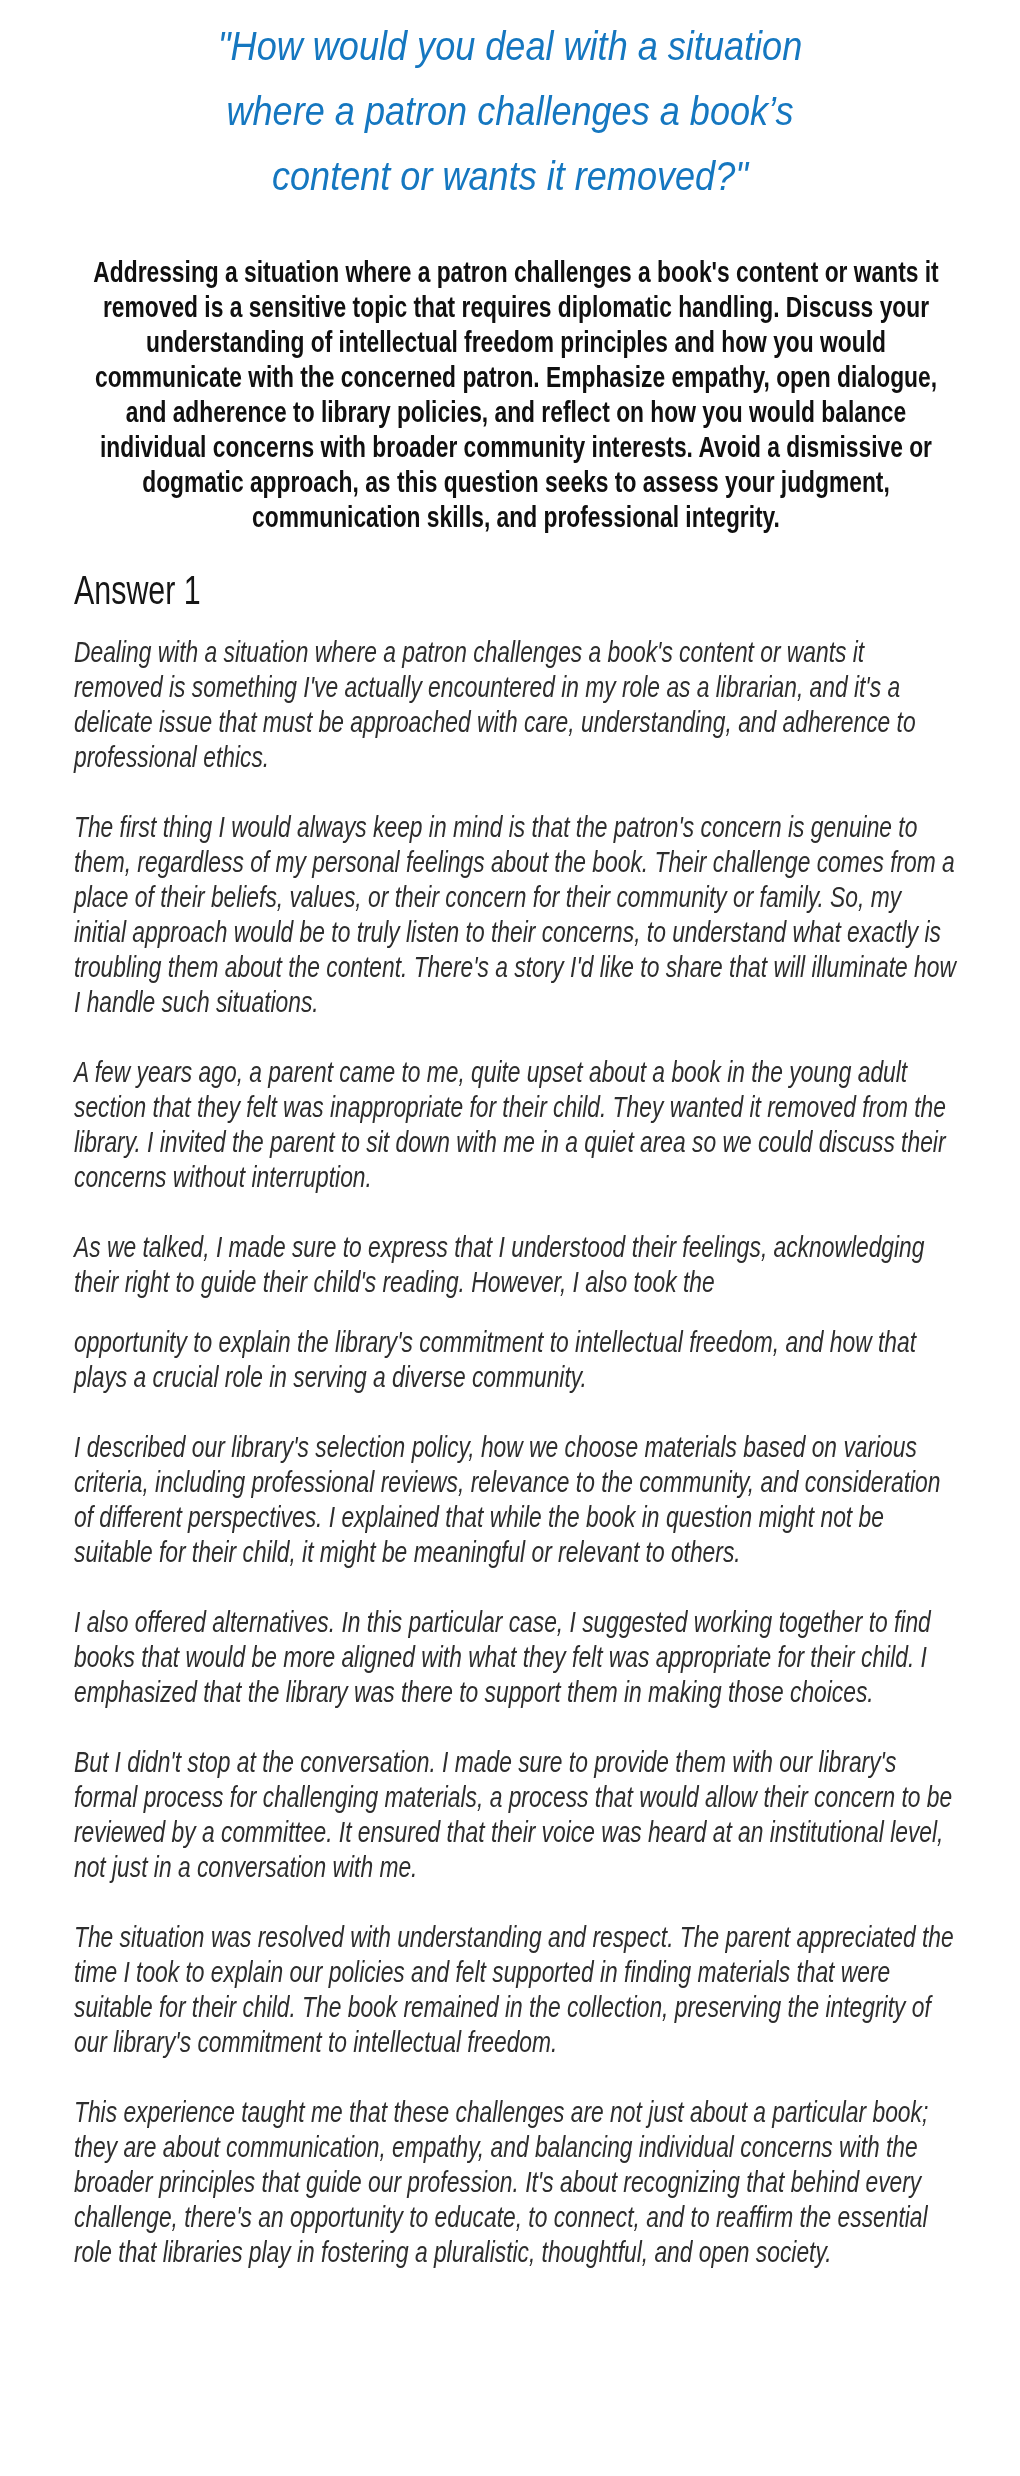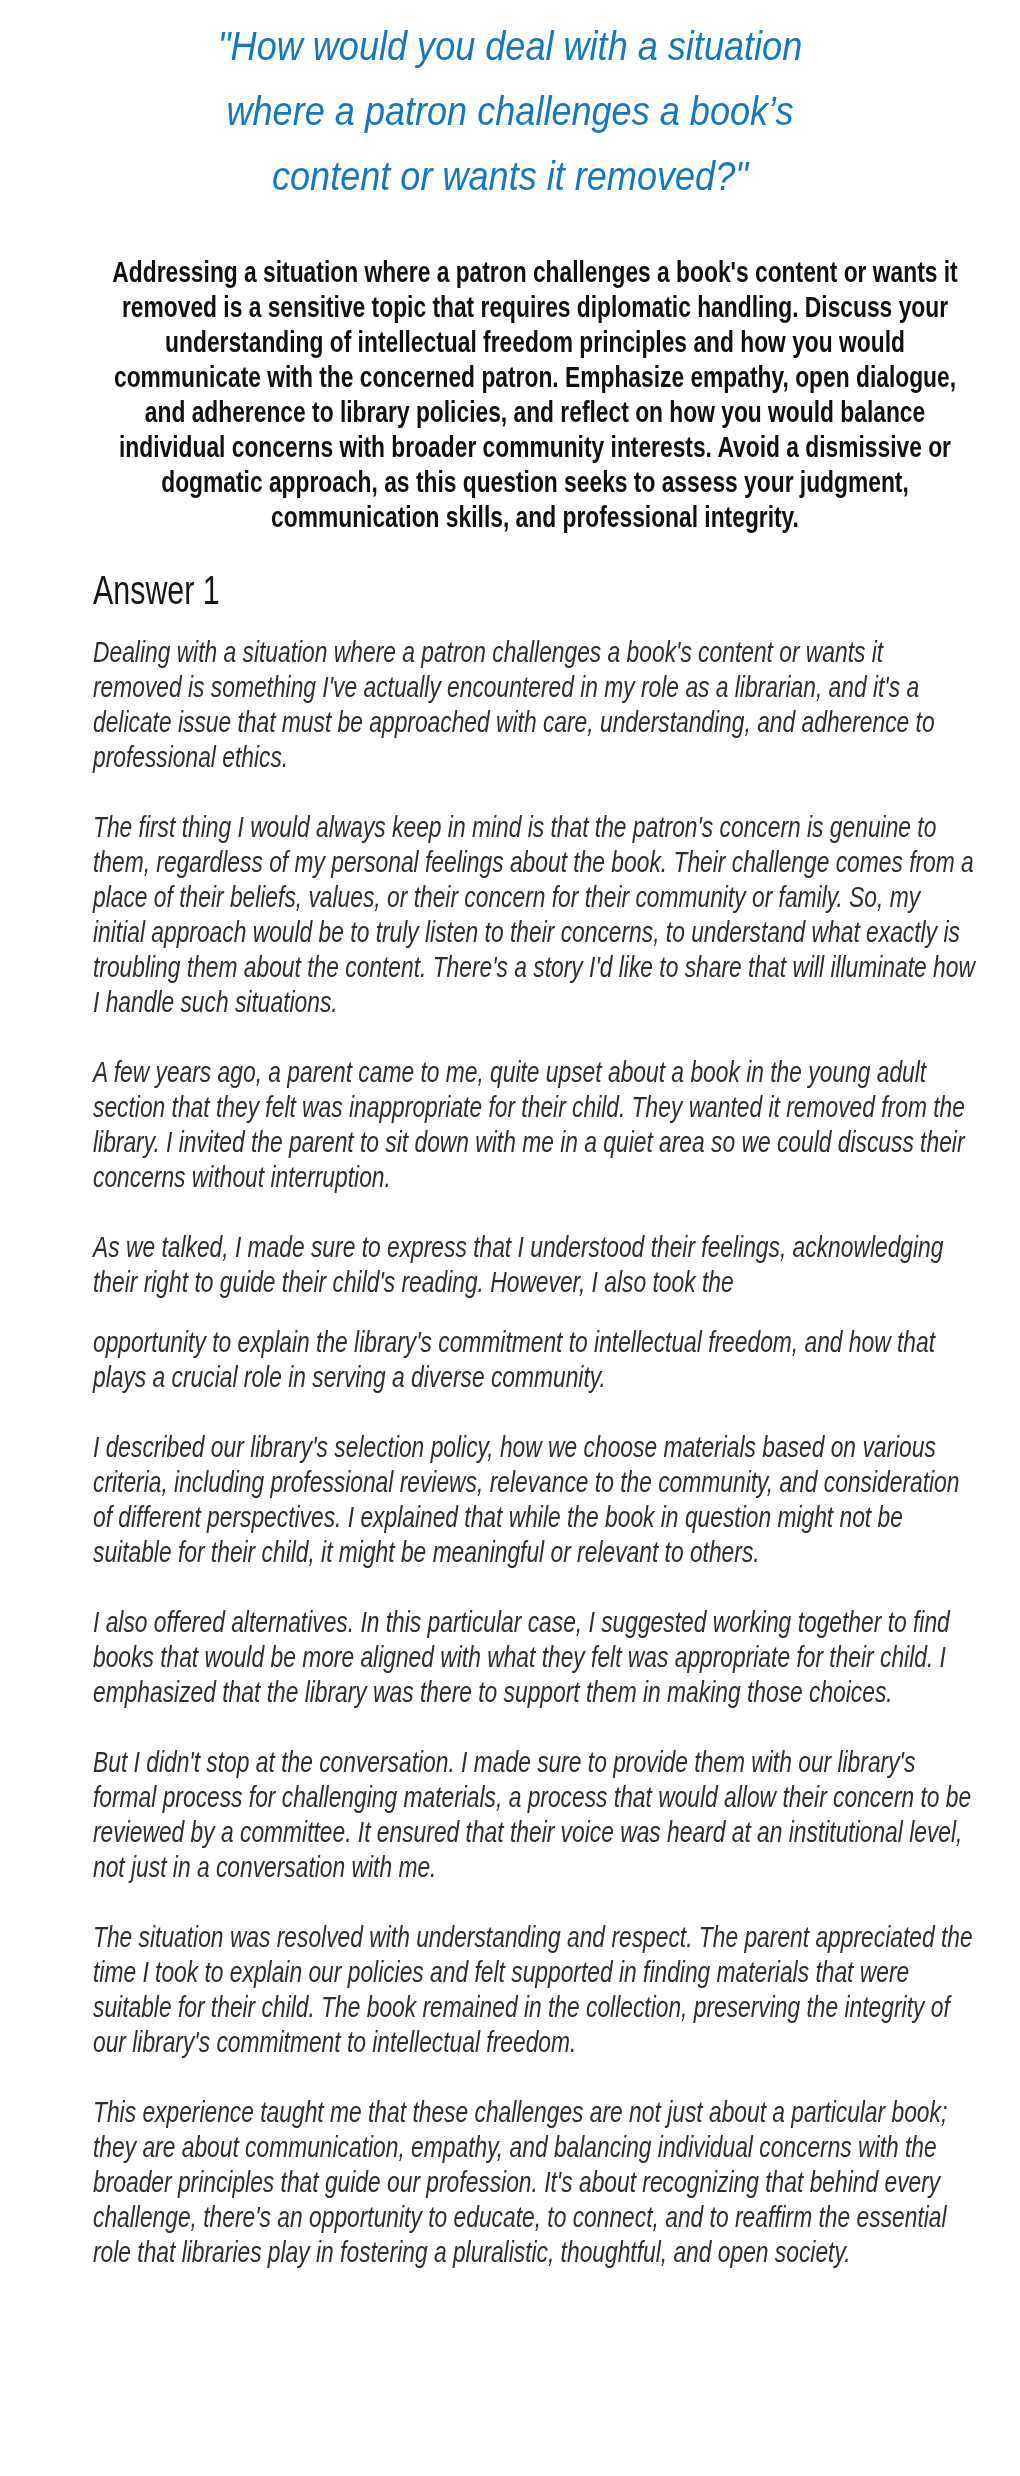--- a/index.html
+++ b/index.html
@@ -26,21 +26,21 @@
     font-style:italic;
     font-weight:400;
     font-size:41px;
     line-height:65px;
     color:var(--title-blue);
     transform:scaleX(0.88);
     transform-origin:50% 0;
   }
   
   .col{
-    margin:0 93px;
+    margin:0 74px;
     width:884px;
   }
   
   .cond{
     width:131.58%;
     transform:scaleX(0.76);
     transform-origin:0 0;
   }
   .intro{
     margin-top:45px;

